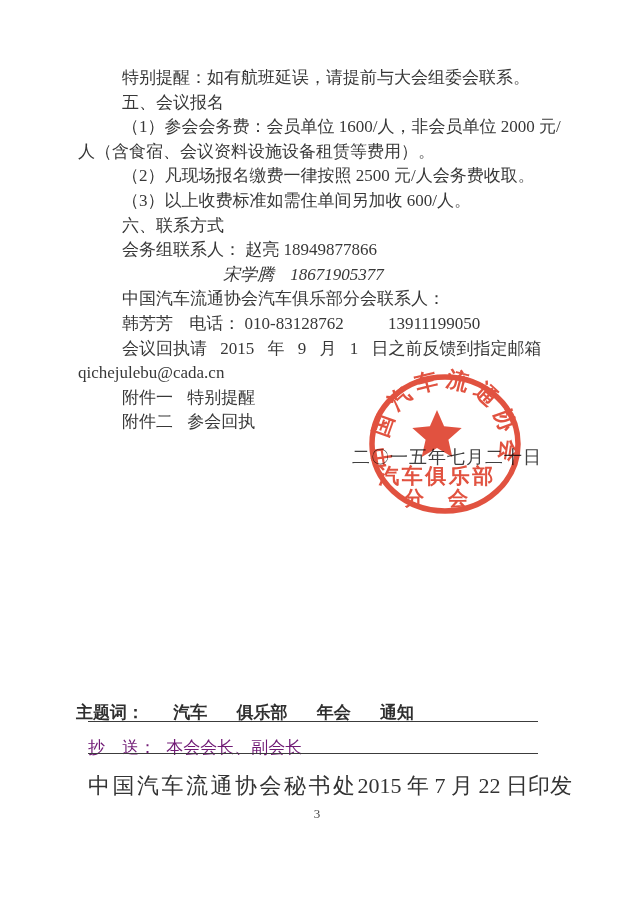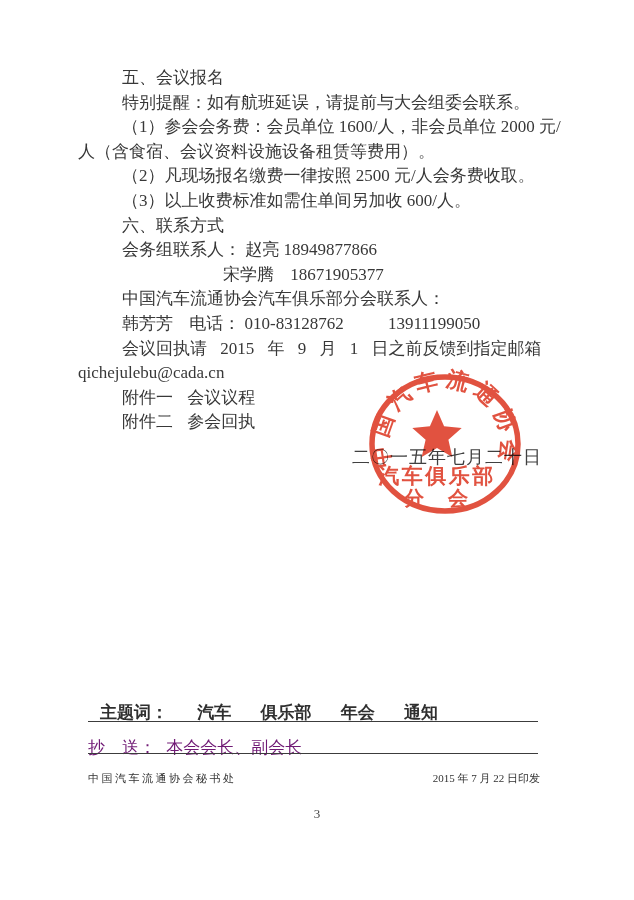--- a/index.html
+++ b/index.html
@@ -3,61 +3,61 @@
 <meta charset="utf-8">
 <style>
   html,body{margin:0;padding:0;background:#ffffff;}
   .page{
     position:relative;width:634px;height:900px;background:#ffffff;overflow:hidden;
     font-family:"Liberation Serif","DejaVu Serif",serif;color:#383838;
   }
   .body-text{position:absolute;left:78px;top:66px;width:468px;font-size:17px;}
   .line{height:24.6px;line-height:24.6px;white-space:nowrap;}
   .indent{padding-left:44px;}
-  .pad-sub{padding-left:145px;}
+  .pad-sub{padding-left:145px;font-style:italic;}
   .wide{word-spacing:9px;}
   .g8{}
   .g10{margin-left:10px;}
   .g12{margin-left:12px;}
   .g14{}
   .g24{margin-left:40px;}
   .sign-date{
     position:absolute;left:352px;top:445px;font-size:18px;letter-spacing:1px;
     color:#404040;white-space:nowrap;
   }
   .seal{
     position:absolute;left:355px;top:366px;width:180px;height:160px;
     mix-blend-mode:multiply;opacity:.93;
     font-family:"Liberation Serif","DejaVu Serif",serif;
   }
   .kw-row{
-    position:absolute;left:100px;top:701px;width:450px;font-size:17px;font-weight:bold;
+    position:absolute;left:76px;top:701px;width:450px;font-size:17px;font-weight:bold;
     color:#2f2f2f;white-space:nowrap;
   }
   .kw{margin-left:25px;}
   .rule{position:absolute;left:88px;width:450px;height:0;border-top:1.6px solid #3c3c3c;}
   .rule1{top:721px;}
   .rule2{top:753px;}
   .cc-row{position:absolute;left:88px;top:736px;width:450px;font-size:17px;color:#701a75;white-space:nowrap;}
   .ccv{margin-left:6px;}
   .issuer-row{
-    position:absolute;left:88px;top:771px;width:452px;font-size:11px;color:#333;
+    position:absolute;left:88px;top:771px;width:452px;font-size:22px;color:#333;
     display:flex;justify-content:space-between;white-space:nowrap;
   }
   .issuer-row .issuer{letter-spacing:2.5px;}
   .page-num{position:absolute;left:0;top:806px;width:100%;text-align:center;font-size:13px;color:#444;}
 </style>
 </head>
 <body>
 
 <div class="page">
 
   <div class="body-text">
+    <div class="line indent">特别提醒：如有航班延误，请提前与大会组委会联系。</div>
     <div class="line indent">五、会议报名</div>
-    <div class="line indent">特别提醒：如有航班延误，请提前与大会组委会联系。</div>
     <div class="line indent">（1）参会会务费：会员单位 1600/人，非会员单位 2000 元/</div>
     <div class="line">人（含食宿、会议资料设施设备租赁等费用）。</div>
     <div class="line indent">（2）凡现场报名缴费一律按照 2500 元/人会务费收取。</div>
     <div class="line indent">（3）以上收费标准如需住单间另加收 600/人。</div>
     <div class="line indent">六、联系方式</div>
 
     <div class="line indent">
       <span>会务组联系人：</span>
       <span class="g8">赵亮</span>
       <span class="g14">18949877866</span>
@@ -75,21 +75,21 @@
       <span class="g12">电话：</span>
       <span>010-83128762</span>
       <span class="g24">13911199050</span>
     </div>
 
     <div class="line indent wide">会议回执请 2015 年 9 月 1 日之前反馈到指定邮箱</div>
     <div class="line">qichejulebu@cada.cn</div>
 
     <div class="line indent">
       <span>附件一</span>
-      <span class="g10">会议议程</span>
+      <span class="g10">特别提醒</span>
     </div>
     <div class="line indent">
       <span>附件二</span>
       <span class="g10">参会回执</span>
     </div>
   </div>
 
   <div class="sign-date">二〇一五年七月二十日</div>
 
   <svg class="seal" viewBox="0 0 180 160" width="180" height="160" xmlns="http://www.w3.org/2000/svg">

